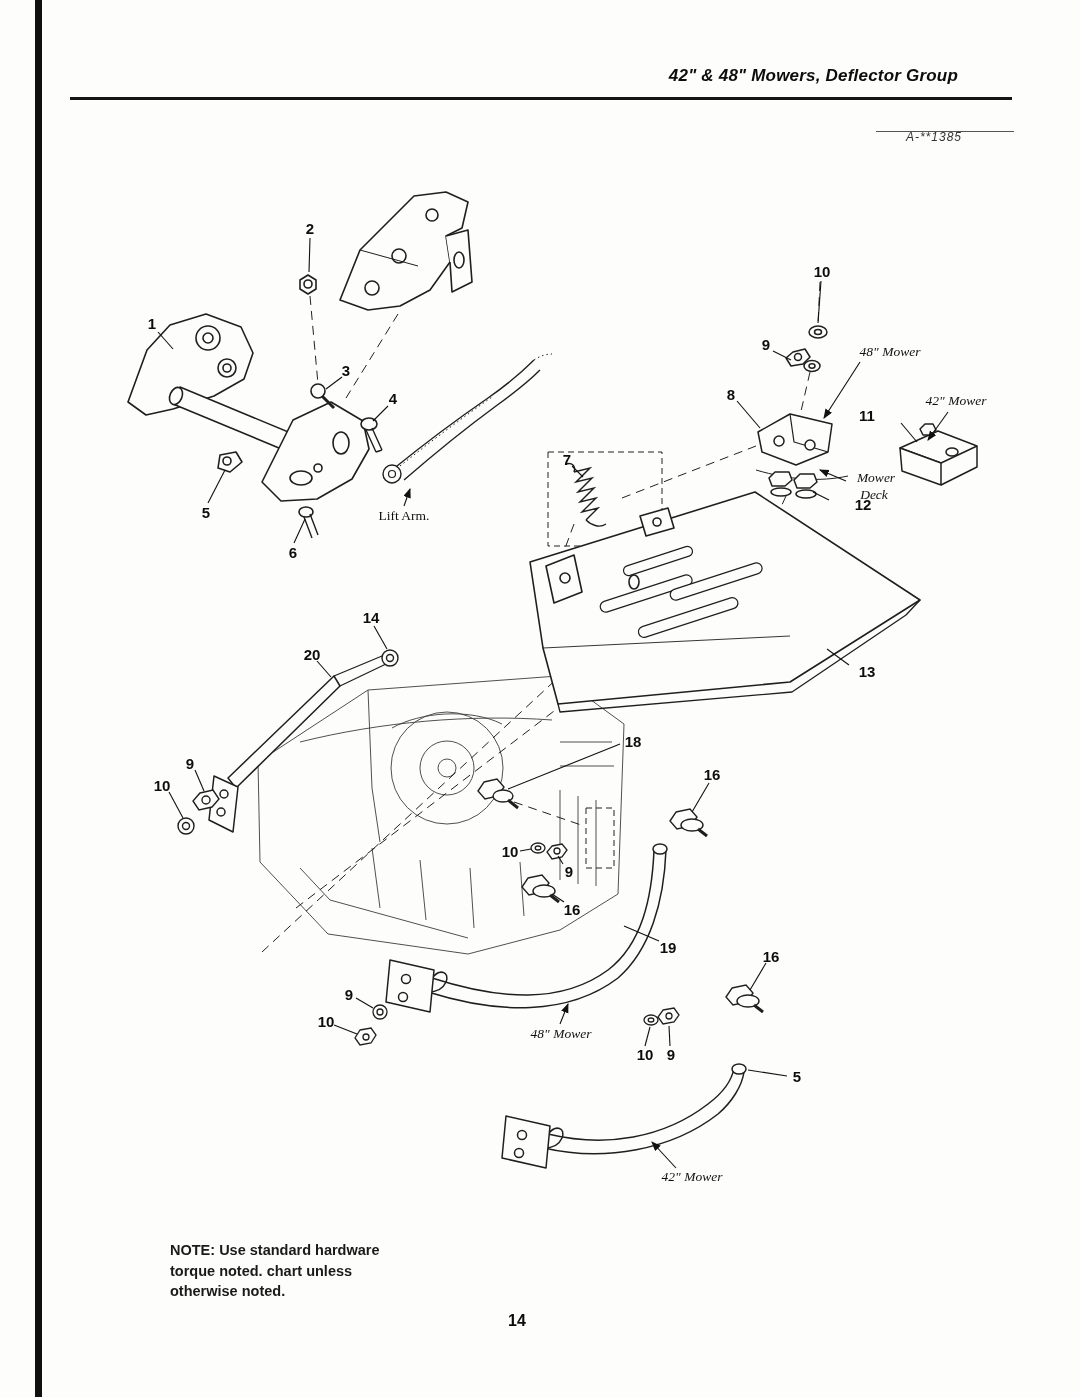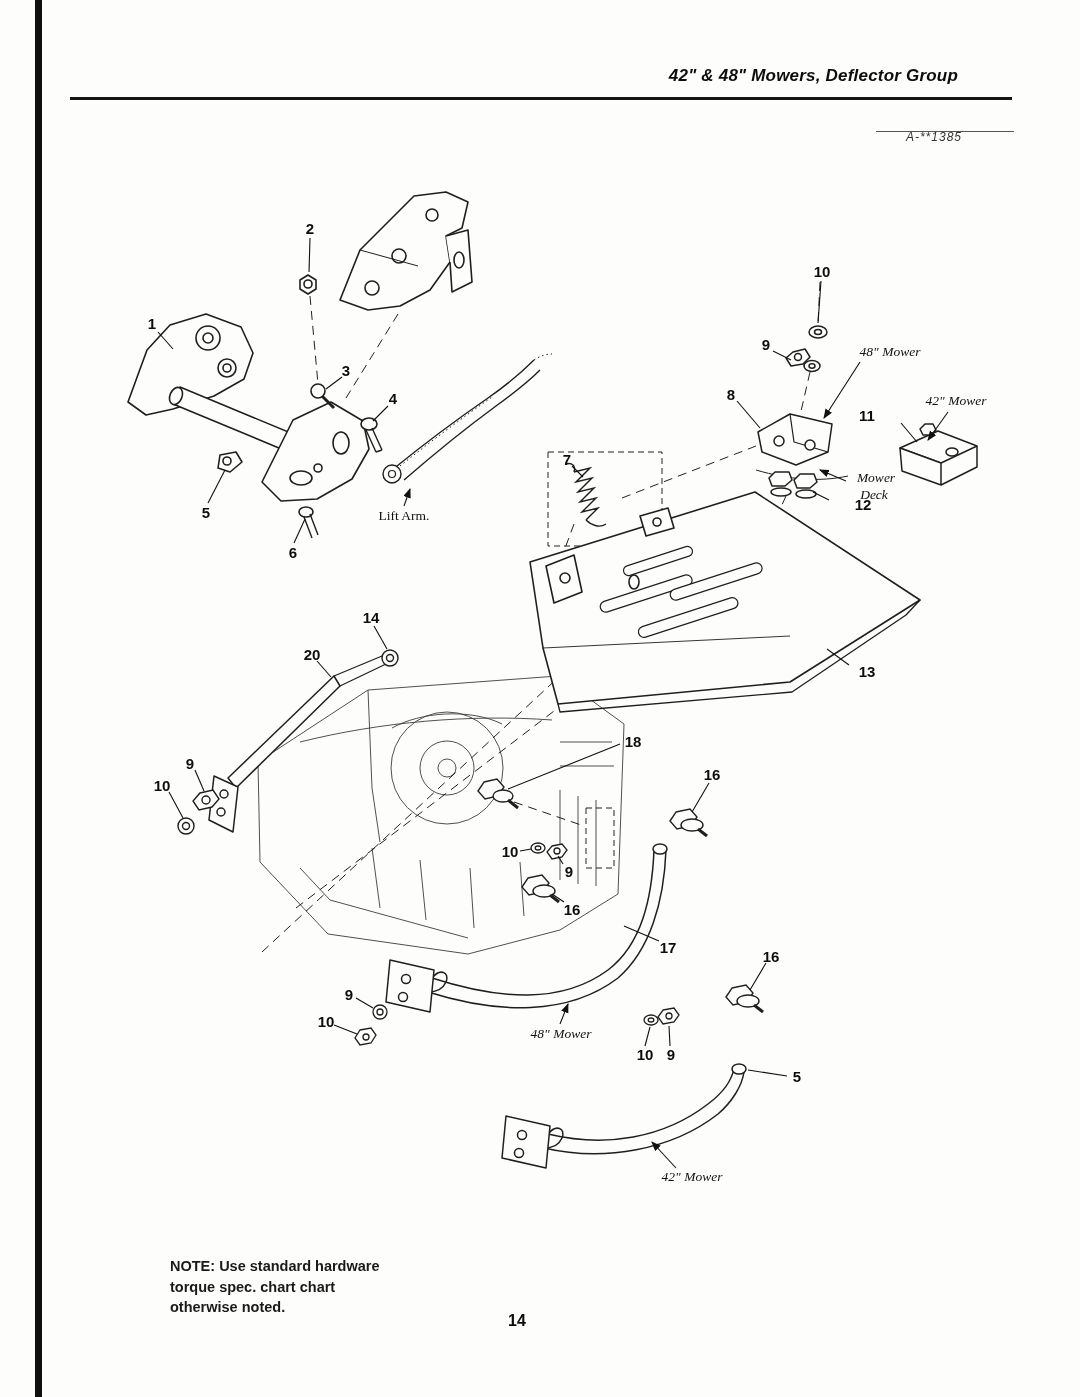--- a/index.html
+++ b/index.html
@@ -32,21 +32,21 @@
   }
   .dlabel {
     position:absolute; transform:translate(-50%,-50%);
     font-family:"Liberation Serif", serif;
     font-style:italic; font-size:13.5px; color:#111; white-space:nowrap;
   }
   .dlabel.upright { font-style:normal;font-family:Liberation Serif, serif; }
   .note {
     position:absolute; left:170px; top:1240px;
     font-family:"Liberation Sans", sans-serif;
-    font-weight:600; font-size:14.5px; line-height:1.42; color:#1a1a1a;margin-top:16px;
+    font-weight:600; font-size:14.5px; line-height:1.42; color:#1a1a1a;
   }
   .pagenum {
     position:absolute; left:508px; top:1312px;
     font-family:"Liberation Sans", sans-serif;
     font-weight:700; font-size:16px; color:#0d0d0d;
   }
 </style>
 </head>
 <body>
 
@@ -355,34 +355,34 @@
 <div class="callout" style="left:867px;top:671px">13</div>
 <div class="callout" style="left:371px;top:617px">14</div>
 <div class="callout" style="left:312px;top:654px">20</div>
 <div class="callout" style="left:190px;top:763px">9</div>
 <div class="callout" style="left:162px;top:785px">10</div>
 <div class="callout" style="left:633px;top:741px">18</div>
 <div class="callout" style="left:712px;top:774px">16</div>
 <div class="callout" style="left:510px;top:851px">10</div>
 <div class="callout" style="left:569px;top:871px">9</div>
 <div class="callout" style="left:572px;top:909px">16</div>
-<div class="callout" style="left:668px;top:947px">17</div>
+<div class="callout" style="left:668px;top:947px">19</div>
 <div class="callout" style="left:771px;top:956px">16</div>
 <div class="callout" style="left:349px;top:994px">9</div>
 <div class="callout" style="left:326px;top:1021px">10</div>
 <div class="callout" style="left:645px;top:1054px">10</div>
 <div class="callout" style="left:671px;top:1054px">9</div>
 <div class="callout" style="left:797px;top:1076px">5</div>
 
 <div class="dlabel" style="left:890px;top:352px">48" Mower</div>
 <div class="dlabel" style="left:956px;top:401px">42" Mower</div>
 <div class="dlabel" style="left:876px;top:478px">Mower</div>
 <div class="dlabel" style="left:874px;top:495px">Deck</div>
 <div class="dlabel upright" style="left:404px;top:516px">Lift Arm.</div>
 <div class="dlabel" style="left:561px;top:1034px">48" Mower</div>
 <div class="dlabel" style="left:692px;top:1177px">42" Mower</div>
 
 <div class="note">
   <div>NOTE: Use standard hardware</div>
-  <div>torque spec. chart chart</div>
+  <div>torque noted. chart unless</div>
   <div>otherwise noted.</div>
 </div>
 <div class="pagenum">14</div>
 
 </body></html>

